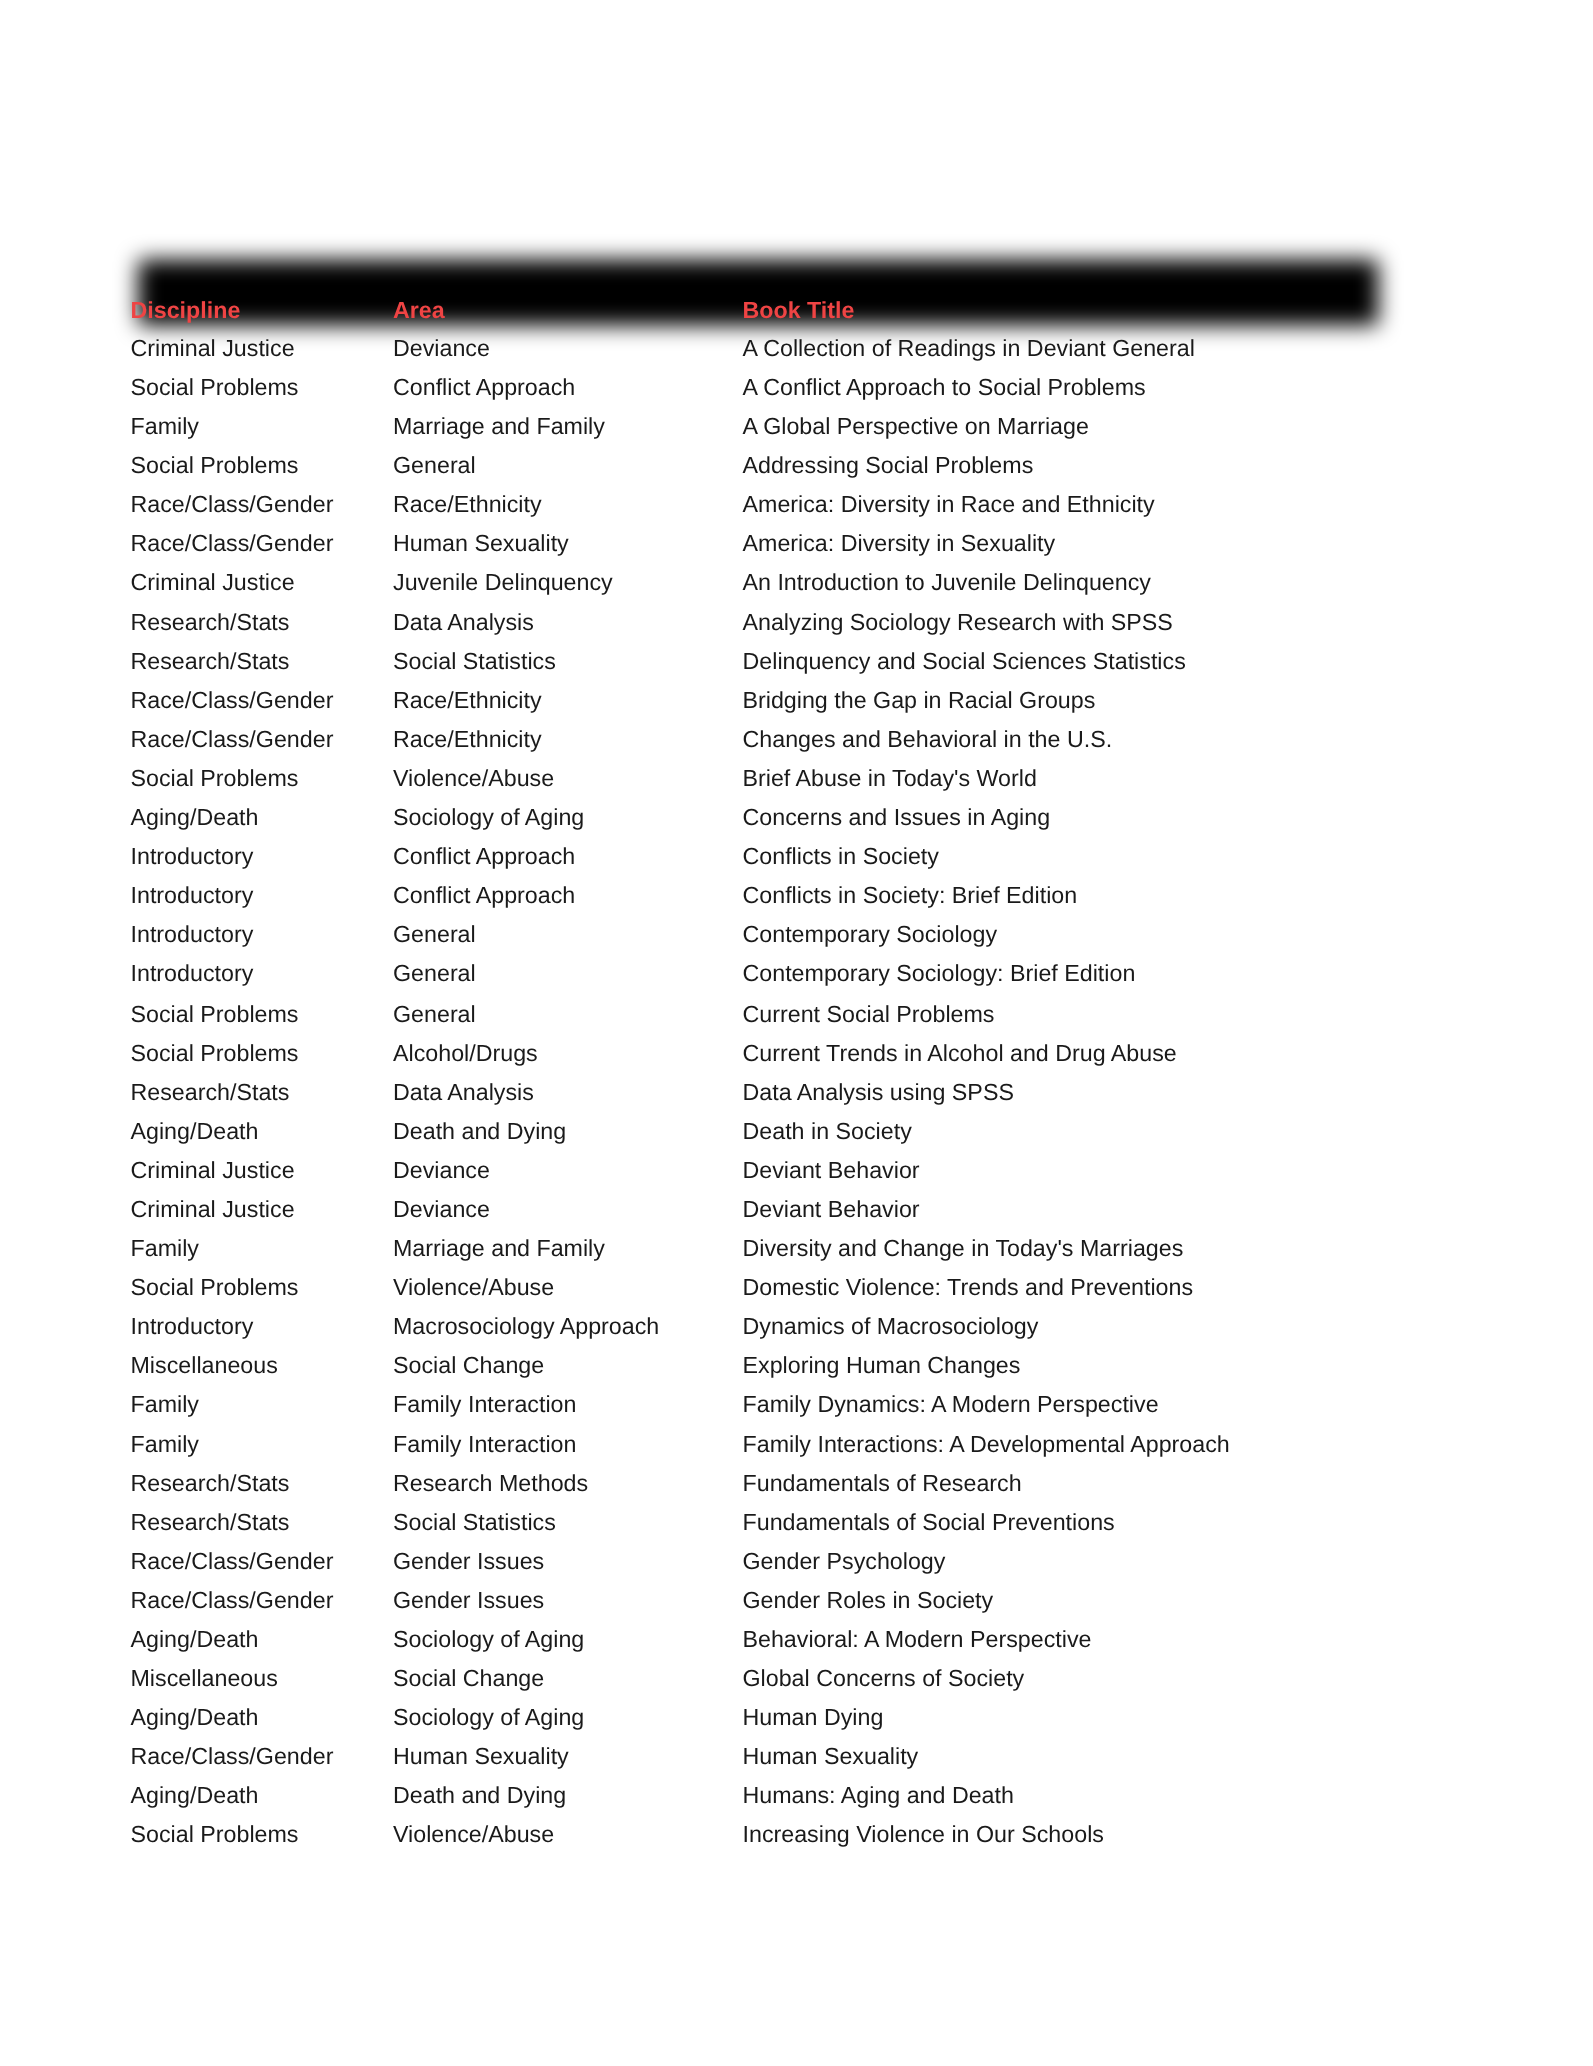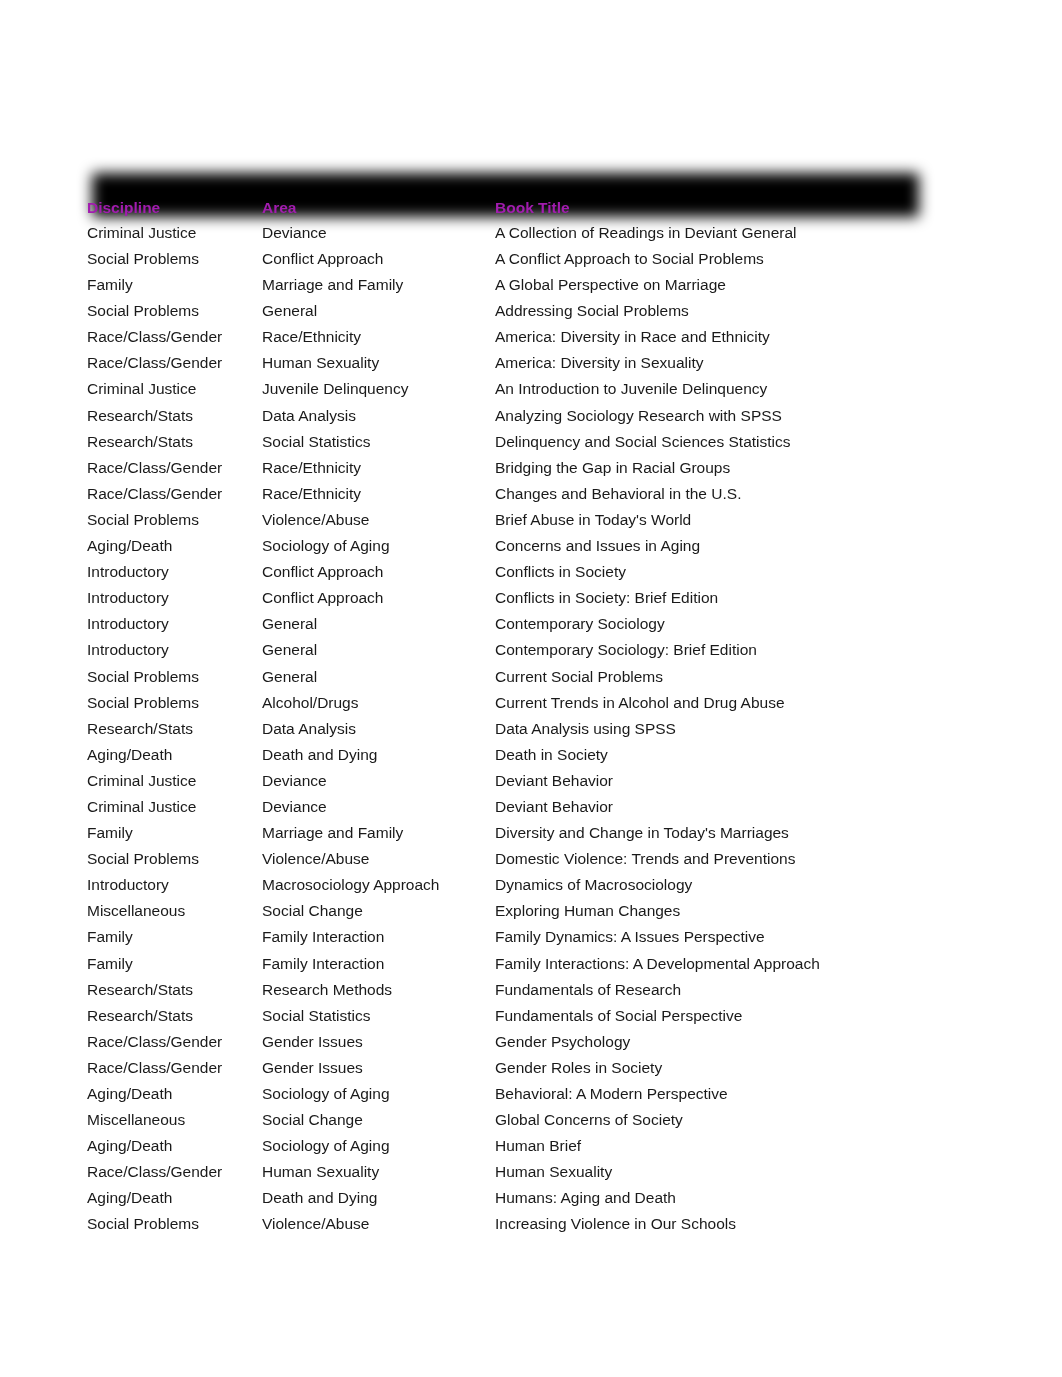--- a/index.html
+++ b/index.html
@@ -61,21 +61,21 @@
   table.book-table col.c-discipline { width: 175px; }
   table.book-table col.c-area       { width: 233px; }
   table.book-table col.c-title      { width: 452px; }
 
   table.book-table thead th {
     text-align: left;
     font-weight: bold;
     font-size: 15.5px;
     line-height: 22px;
     height: 25px;
-    color: #a21caf;
+    color: #ef4444;
     padding: 0;
     vertical-align: bottom;
     white-space: nowrap;
   }
 
   table.book-table tbody td {
     text-align: left;
     font-weight: normal;
     font-size: 15.5px;
     line-height: 26.1px;
@@ -246,36 +246,36 @@
             <td>Dynamics of Macrosociology</td>
           </tr>
           <tr>
             <td>Miscellaneous</td>
             <td>Social Change</td>
             <td>Exploring Human Changes</td>
           </tr>
           <tr>
             <td>Family</td>
             <td>Family Interaction</td>
-            <td>Family Dynamics: A Issues Perspective</td>
+            <td>Family Dynamics: A Modern Perspective</td>
           </tr>
           <tr>
             <td>Family</td>
             <td>Family Interaction</td>
             <td>Family Interactions: A Developmental Approach</td>
           </tr>
           <tr>
             <td>Research/Stats</td>
             <td>Research Methods</td>
             <td>Fundamentals of Research</td>
           </tr>
           <tr>
             <td>Research/Stats</td>
             <td>Social Statistics</td>
-            <td>Fundamentals of Social Perspective</td>
+            <td>Fundamentals of Social Preventions</td>
           </tr>
           <tr>
             <td>Race/Class/Gender</td>
             <td>Gender Issues</td>
             <td>Gender Psychology</td>
           </tr>
           <tr>
             <td>Race/Class/Gender</td>
             <td>Gender Issues</td>
             <td>Gender Roles in Society</td>
@@ -286,21 +286,21 @@
             <td>Behavioral: A Modern Perspective</td>
           </tr>
           <tr>
             <td>Miscellaneous</td>
             <td>Social Change</td>
             <td>Global Concerns of Society</td>
           </tr>
           <tr>
             <td>Aging/Death</td>
             <td>Sociology of Aging</td>
-            <td>Human Brief</td>
+            <td>Human Dying</td>
           </tr>
           <tr>
             <td>Race/Class/Gender</td>
             <td>Human Sexuality</td>
             <td>Human Sexuality</td>
           </tr>
           <tr>
             <td>Aging/Death</td>
             <td>Death and Dying</td>
             <td>Humans: Aging and Death</td>

